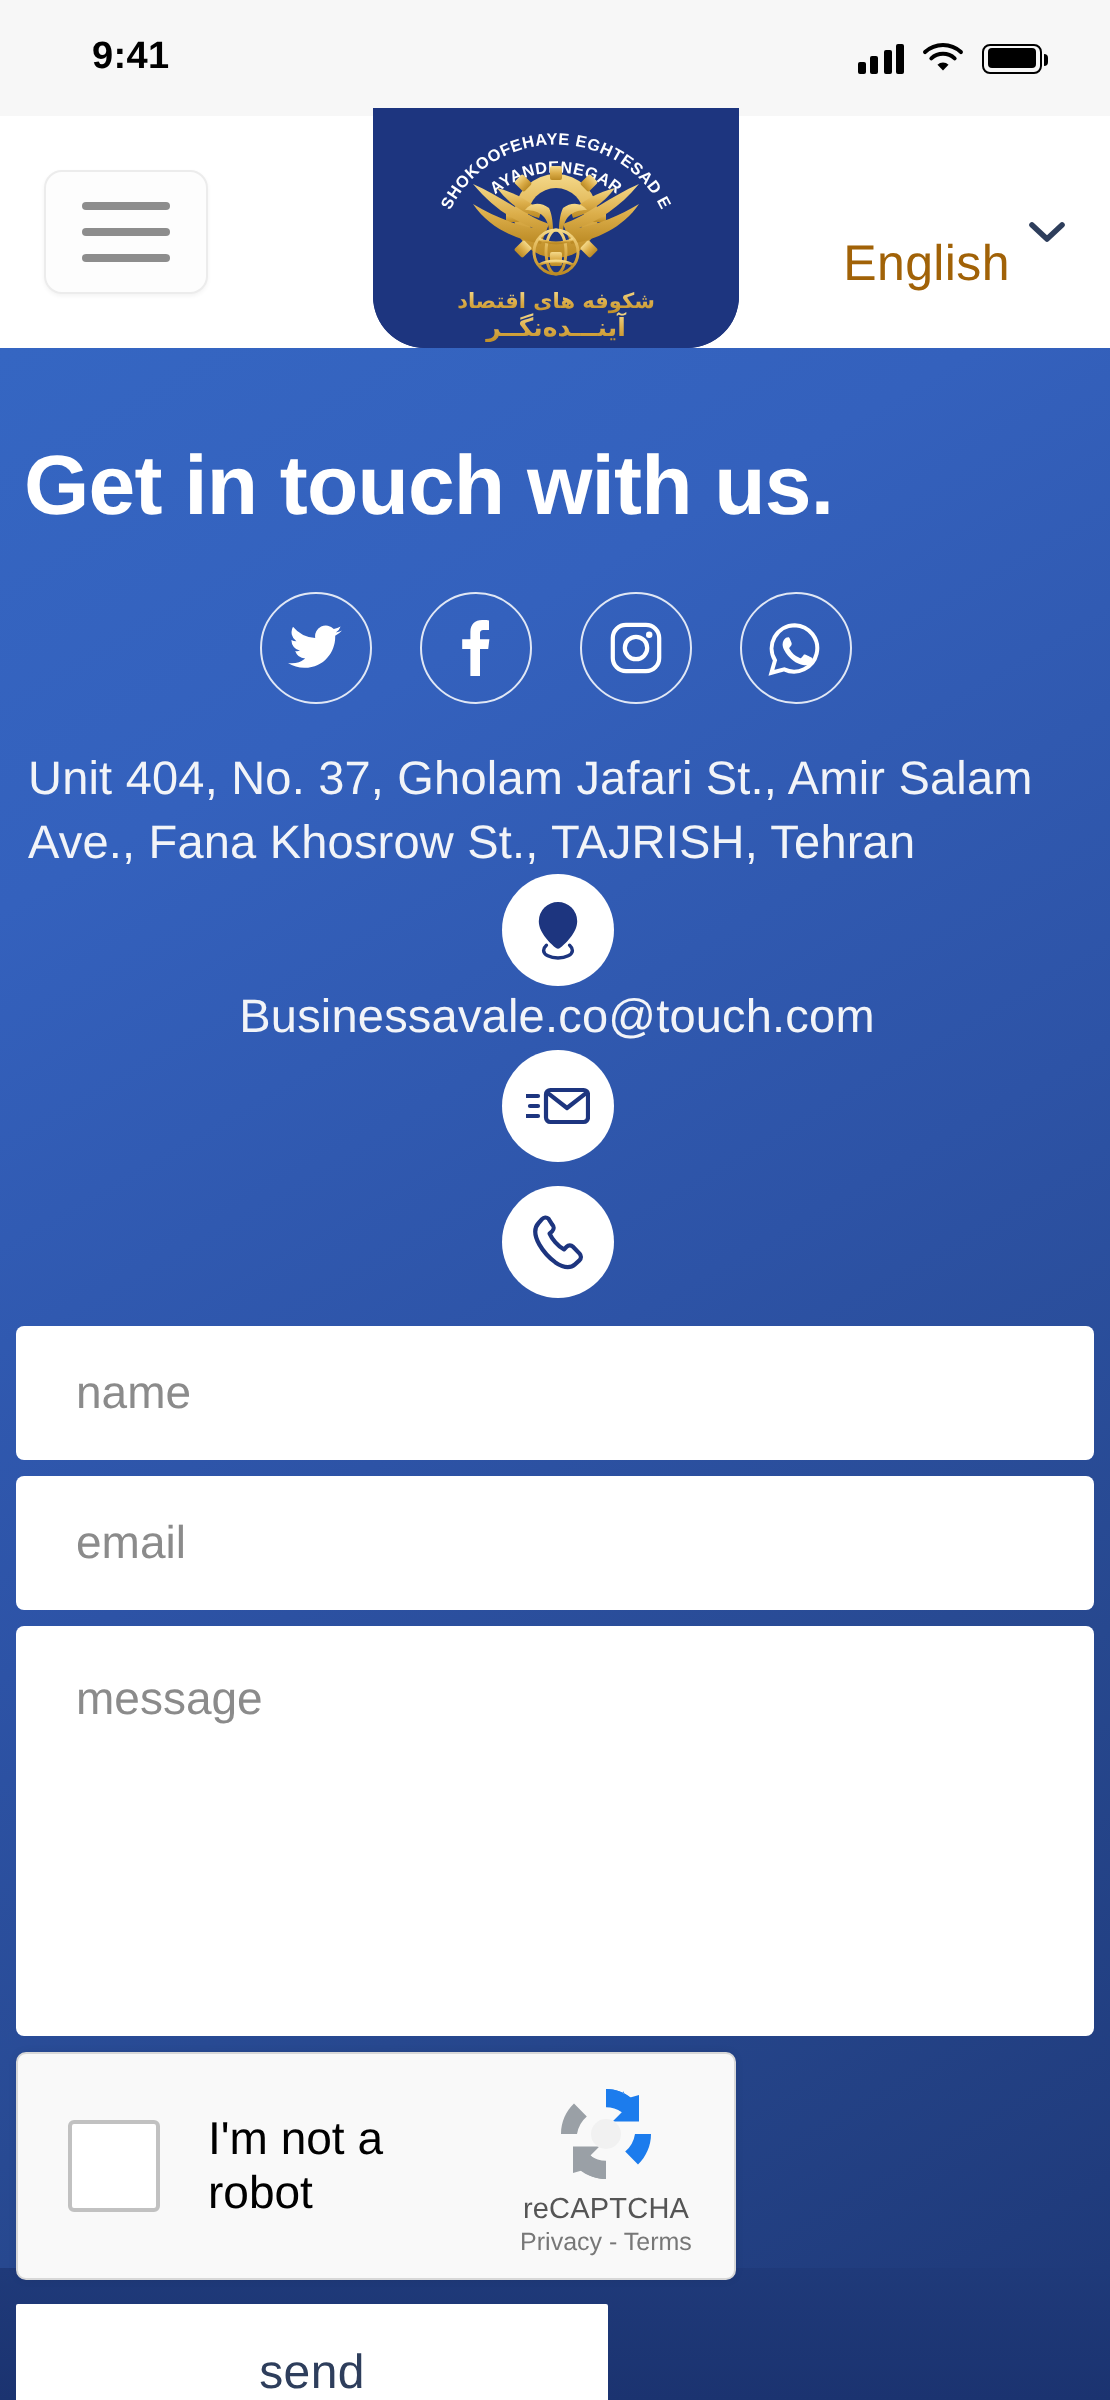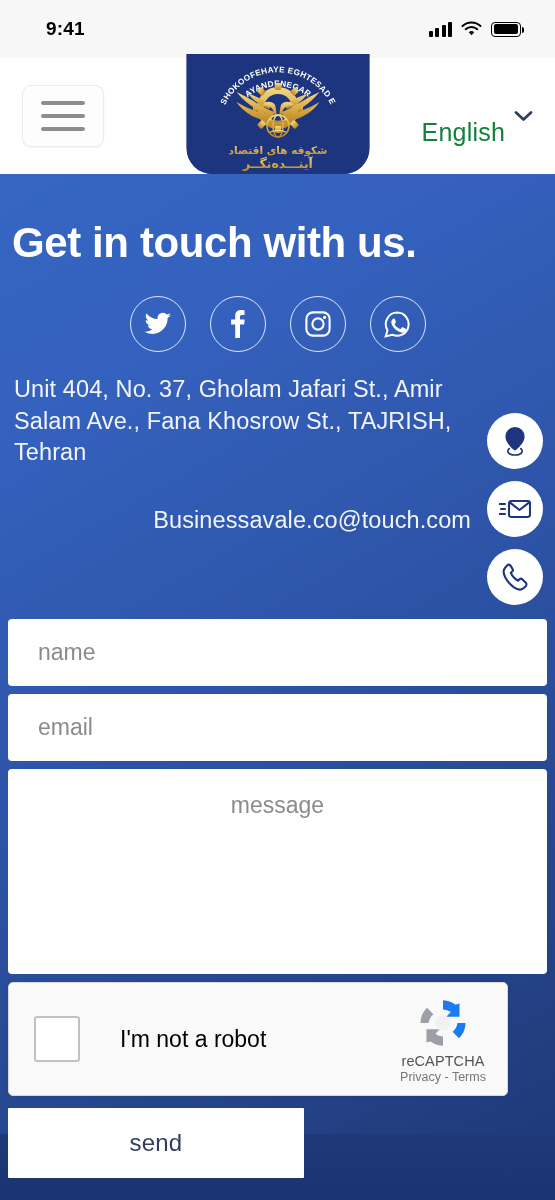--- a/index.html
+++ b/index.html
@@ -44,21 +44,21 @@
   .burger span { display:block; width:44px; height:4px; background:#8d8d8d; border-radius:2px; }
 
   .logo {
     position:absolute; left:50%; transform:translateX(-50%); top:-4px;
     width:183px; height:120px; background:#1d3islands;
     background:#1d357f; border-radius:0 0 26px 26px; overflow:hidden;
   }
   .logo-svg { display:block; width:183px; height:120px; }
 
   .lang { display:flex; align-items:center; gap:9px; }
-  .lang-label { font-size:25px; color:#15803d; letter-spacing:.2px;margin-top:32px; }
+  .lang-label { font-size:25px; color:#a16207; letter-spacing:.2px;margin-top:32px; }
   .chev { width:19px; height:12px; }
 
   
   .panel {
     position:relative; height:960px;
     background:linear-gradient(150deg,#3566c2 0%,#3461bd 22%,#2d53a6 52%,#27488f 75%,#1f3a7a 100%);
     padding:0;
   }
   .h1 {
     color:#fff; font-size:42px; font-weight:700; letter-spacing:-.4px;
@@ -67,43 +67,42 @@
 
   .socials { display:flex; justify-content:center; gap:24px; margin-top:32px; }
   .soc {
     width:56px; height:56px; border-radius:50%; border:1.7px solid rgba(255,255,255,.85);
     display:flex; align-items:center; justify-content:center;
   }
   .soc svg { display:block; }
 
   
   .contacts { margin-top:22px; padding:0 12px 0 14px; }
-  .crow { display:flex; align-items:flex-end; justify-content:flex-end; gap:16px; min-height:68px; }
+  .crow { display:flex; align-items:center; justify-content:flex-end; min-height:68px;flex-direction:column; }
   .ctext { color:#f2f4f8; font-size:23.5px; line-height:1.35; text-align:right; flex:1; letter-spacing:.1px; }
   .ctext.addr { text-align:left; }
   .cbtn {
     flex:0 0 auto; width:56px; height:56px; border-radius:50%; background:#fff;
     display:flex; align-items:center; justify-content:center;
   }
 
   
   .form { padding:0 8px; margin-top:14px; }
   .field {
     width:100%; background:#fff; border:none; border-radius:4px;
     font-family:"Liberation Sans", sans-serif; font-size:23px; color:#7b7b7b;
     padding:0 30px; height:67px; margin-bottom:8px; display:block; outline:none;
   }
   .field::placeholder { color:#8b8b8b; }
-  .field.msg { height:205px; padding:22px 30px; resize:none; line-height:1.3;text-align:center; }
+  .field.msg { height:205px; padding:22px 30px; resize:none; line-height:1.3; }
 
   .captcha {
-    width:500px; height:114px; background:#f9f9f9; border:1px solid #d8d8d8;
+    width:360px; height:114px; background:#f9f9f9; border:1px solid #d8d8d8;
     border-radius:5px; display:flex; align-items:center; margin-top:5px;
     box-shadow:0 0 4px rgba(0,0,0,.08);
-    gap:16px;
   }
   .cb-box {
     width:46px; height:46px; background:#fff; border:2px solid #c1c1c1;
     border-radius:3px; margin-left:25px; flex:0 0 auto;
   }
   .cb-label { font-size:23px; color:#000; margin-left:24px; flex:1; }
   .rc-brand { width:120px; text-align:center; padding-right:8px; }
   .rc-logo { width:58px; height:58px; margin:0 auto; display:block; }
   .rc-name { font-size:14.5px; color:#555; margin-top:1px; letter-spacing:.1px; }
   .rc-links { font-size:12.5px; color:#777; margin-top:1px; }

